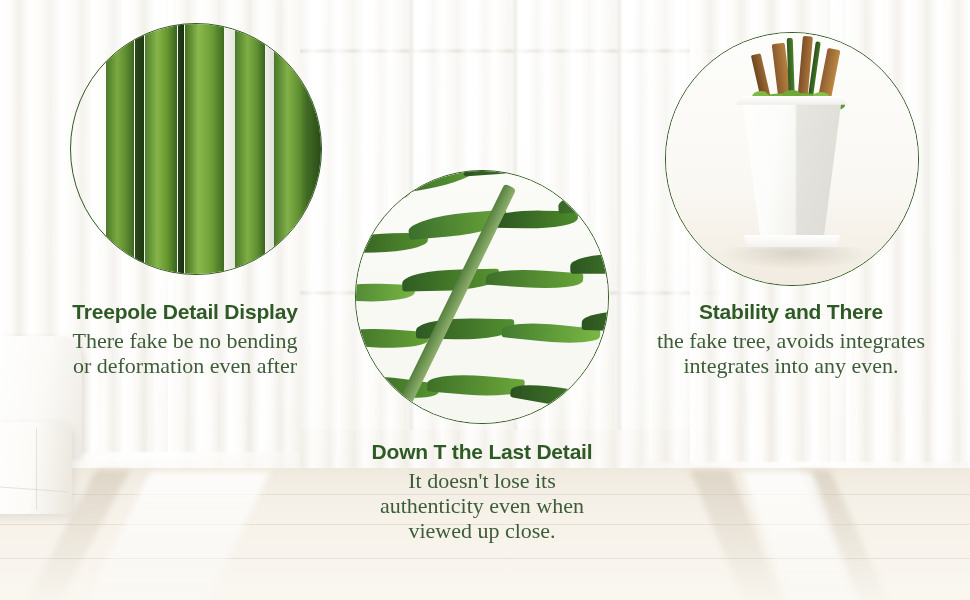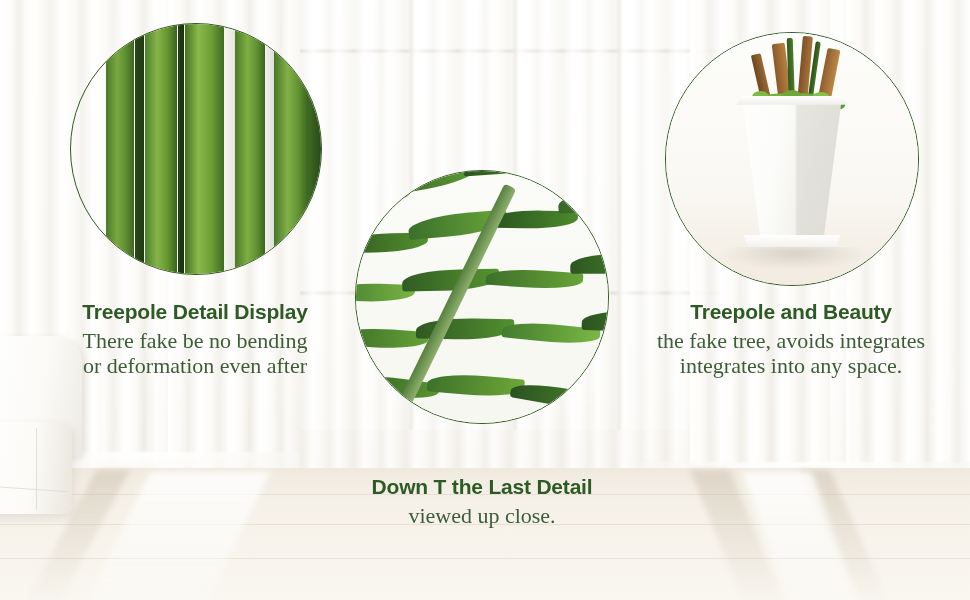--- a/index.html
+++ b/index.html
@@ -341,30 +341,32 @@
                     background:linear-gradient(180deg,#ffffff,#eeece6);
                     clip-path: polygon(6% 0%, 94% 0%, 88% 100%, 12% 100%);
                     border-radius:2px;"></div>
 
         <div style="position:absolute; left:22%; top:85%; width:58%; height:9%;
                     background:radial-gradient(ellipse at 50% 30%, rgba(178,168,150,.40), rgba(178,168,150,0) 70%);"></div>
       </div>
     </div>
   </div>
 
-  <div class="block" style="left:25px; top:300px; width:340px;">
+  <div class="block" style="left:15px; top:300px; width:340px;">
     <p class="heading">Treepole Detail Display</p>
     <p class="body-text">There fake be no bending</p>
     <p class="body-text">or deformation even after</p>
   </div>
 
-  <div class="block" style="left:312px; top:475px; width:340px;">
+  <div class="block" style="left:312px; top:440px; width:340px;">
     <p class="heading">Down T the Last Detail</p>
+    <p class="body-text">It doesn't lose its</p>
+    <p class="body-text">authenticity even when</p>
     <p class="body-text">viewed up close.</p>
   </div>
 
   <div class="block" style="left:612px; top:300px; width:358px;">
-    <p class="heading">Treepole and Beauty</p>
+    <p class="heading">Stability and There</p>
     <p class="body-text">the fake tree, avoids integrates</p>
-    <p class="body-text">integrates into any space.</p>
+    <p class="body-text">integrates into any even.</p>
   </div>
 
 </div>
 
 </body></html>

